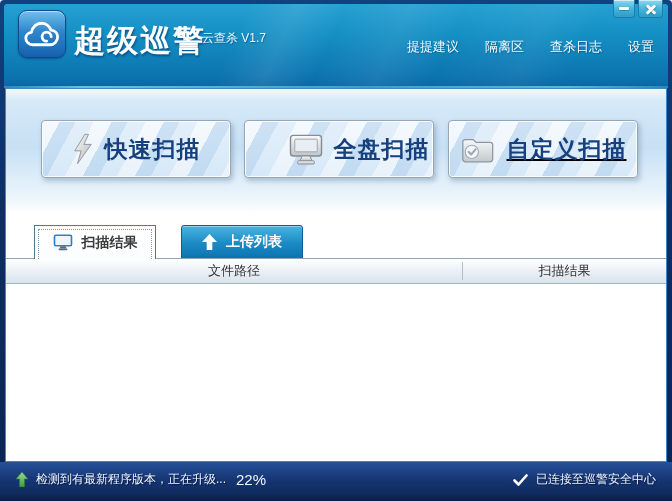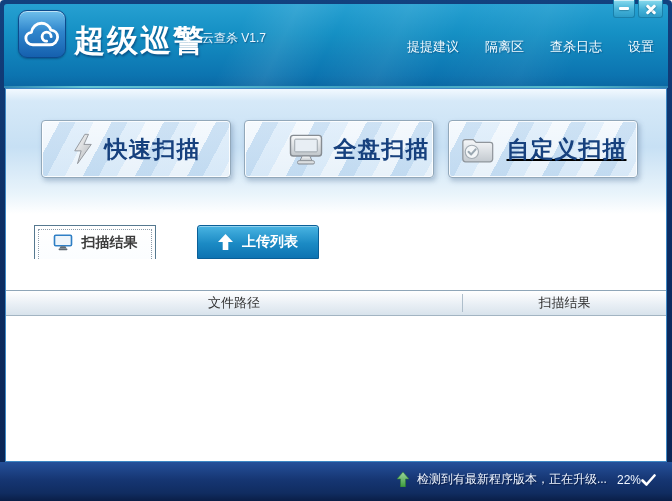--- a/index.html
+++ b/index.html
@@ -99,48 +99,47 @@
     border:1px solid #55788f; border-bottom:none; color:#3c3c3c;
   }
   .tab.active::before{
     content:""; position:absolute; inset:3px 3px 0 3px; border:1px dotted #8a9aa8; border-bottom:none;
   }
   .tab.upload{
     left:175px;
     background:linear-gradient(180deg,#49b4e2 0%,#1b8ac4 55%,#0d73b2 100%);
     border:1px solid #0a5f98; border-radius:3px 3px 0 0; color:#ffffff;
     box-shadow:inset 0 1px 0 rgba(255,255,255,.4);
-    margin-left:16px;
   }
 
   
   .table-header{
     position:absolute; left:0; top:169px; width:100%; height:26px; z-index:1;
     background:linear-gradient(180deg,#ffffff 0%,#e9eff5 55%,#d8e3ec 100%);
     border-top:1px solid #8fa6b8; border-bottom:1px solid #a2b4c2;
     display:flex; align-items:center;
-    font-size:13px; color:#333333;margin-top:32px;
+    font-size:13px; color:#333333;
   }
   .table-header .col{ text-align:center; cursor:pointer; }
   .table-header .col1{ width:456px; }
   .table-header .divider{ width:1px; height:18px; background:#aebecb; }
   .table-header .col2{ flex:1; }
 
   .list-area{ position:absolute; left:0; top:196px; width:100%; bottom:0; background:#ffffff; }
 
   
   .statusbar{
     position:absolute; left:0; top:462px; width:672px; height:39px;
     background:linear-gradient(180deg,#25509a 0%,#163673 45%,#102c60 80%,#0a1e47 100%);
-    display:flex; align-items:center; justify-content:flex-end;
+    display:flex; align-items:center; justify-content:space-between;
     padding:0 16px 4px 16px;
   }
   .status-left,.status-right{ display:flex; align-items:center; gap:8px; }
   .status-text{ font-size:12px; color:#f0f6ff; text-shadow:1px 1px 1px rgba(0,10,40,.6); }
-  .progress{ font-size:12px; color:#f0f6ff; margin-left:2px; }
+  .progress{ font-size:15px; color:#f0f6ff; margin-left:2px; }
   .icon{ display:inline-flex; align-items:center; justify-content:center; }
 </style>
 </head>
 <body>
 
 <div class="window">
 
   <div class="header">
     <div class="logo">
       <svg width="38" height="28" viewBox="0 0 34 26">
@@ -263,16 +262,17 @@
       </span>
       <span class="status-text">检测到有最新程序版本，正在升级...</span>
       <span class="progress">22%</span>
     </div>
     <div class="status-right">
       <span class="icon">
         <svg width="15" height="12" viewBox="0 0 15 12">
           <path d="M1.5 6.5 L5.5 10.5 L13.5 1.5" fill="none" stroke="#ffffff" stroke-width="2.6" stroke-linecap="round" stroke-linejoin="round"></path>
         </svg>
       </span>
+      <span class="status-text">已连接至巡警安全中心</span>
     </div>
   </div>
 
 </div>
 
 </body></html>

